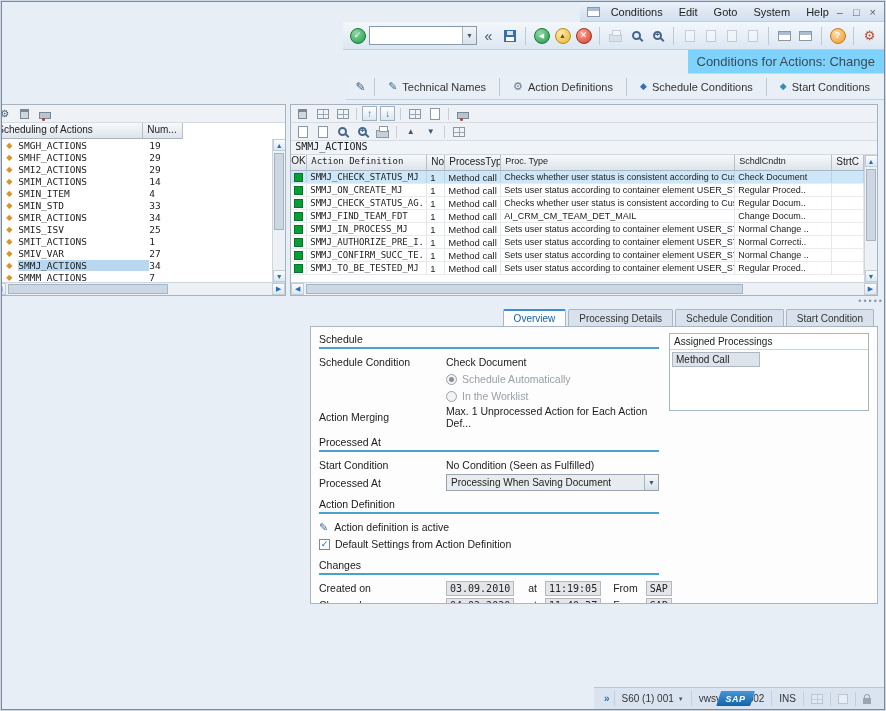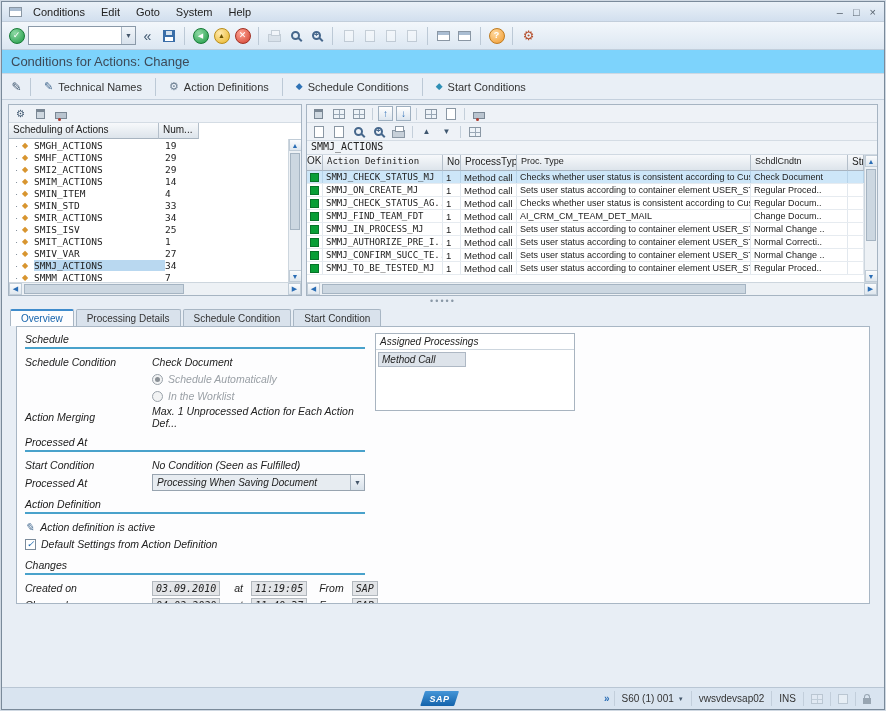--- a/index.html
+++ b/index.html
@@ -9,20 +9,21 @@
     font-family:"Liberation Sans", sans-serif;
     font-size:11px; color:#222;
     background:#cfd8e2;
   }
   .window {
     width:884px; height:709px; margin:1px;
     border:1px solid #7a8a9a;
     background:#e8eef5;
     display:flex; flex-direction:column;
     overflow:hidden;
+    align-items:flex-end;
   }
 
   
   .menubar {
     height:20px; flex:none;
     background:linear-gradient(#eaf1f8,#d2dfee);
     border-bottom:1px solid #c2cedb;
     display:flex; align-items:center; padding:0 4px;
   }
   .menu-item { padding:2px 8px; cursor:default; }
@@ -130,21 +131,21 @@
   .sb-thumb { position:absolute; background:#ccd7e1; border:1px solid #a5b4c2; }
   .h-thumb { top:1px; bottom:1px; left:2px; }
   .v-thumb { left:1px; right:1px; top:2px; }
 
   
   .splitter { height:10px; flex:none; text-align:center; color:#8a98a6; font-size:9px; letter-spacing:2px; line-height:10px; }
   .tabstrip { height:20px; flex:none; display:flex; align-items:flex-end; padding:0 8px; }
   .tab { padding:3px 10px 2px 10px; font-size:10px; background:#d9e2ec; border:1px solid #a8b6c4; border-bottom:none; margin-right:2px; border-radius:2px 2px 0 0; color:#333; }
   .tab.active { background:#fdfdfe; color:#1563ac; border-top:2px solid #3f8ccc; padding-top:2px; }
 
-  .tab-content { height:278px; flex:none; margin:0 14px; background:#fdfdfe; border:1px solid #a8b6c4; padding:6px 8px; position:relative; overflow:hidden;font-style:italic; }
+  .tab-content { height:278px; flex:none; margin:0 6px; background:#fdfdfe; border:1px solid #a8b6c4; padding:6px 8px; position:relative; overflow:hidden; }
 
   
   .form-top { display:flex; }
   .section { width:340px; margin-bottom:7px; }
   .sec-head { font-size:10.5px; color:#1a1a1a; padding-bottom:2px; border-bottom:2px solid #49a2cb; margin-bottom:5px; }
   .frow { display:flex; align-items:center; min-height:16px; margin-bottom:1px; font-size:10.5px; }
   .flabel { width:127px; flex:none; }
   .indent { margin-left:127px; }
   .gray-text { color:#9aa0a6; }
   .radio { width:11px; height:11px; border:1px solid #9aa2aa; border-radius:50%; background:#f2f3f4; display:inline-flex; align-items:center; justify-content:center; margin-right:5px; flex:none; }

